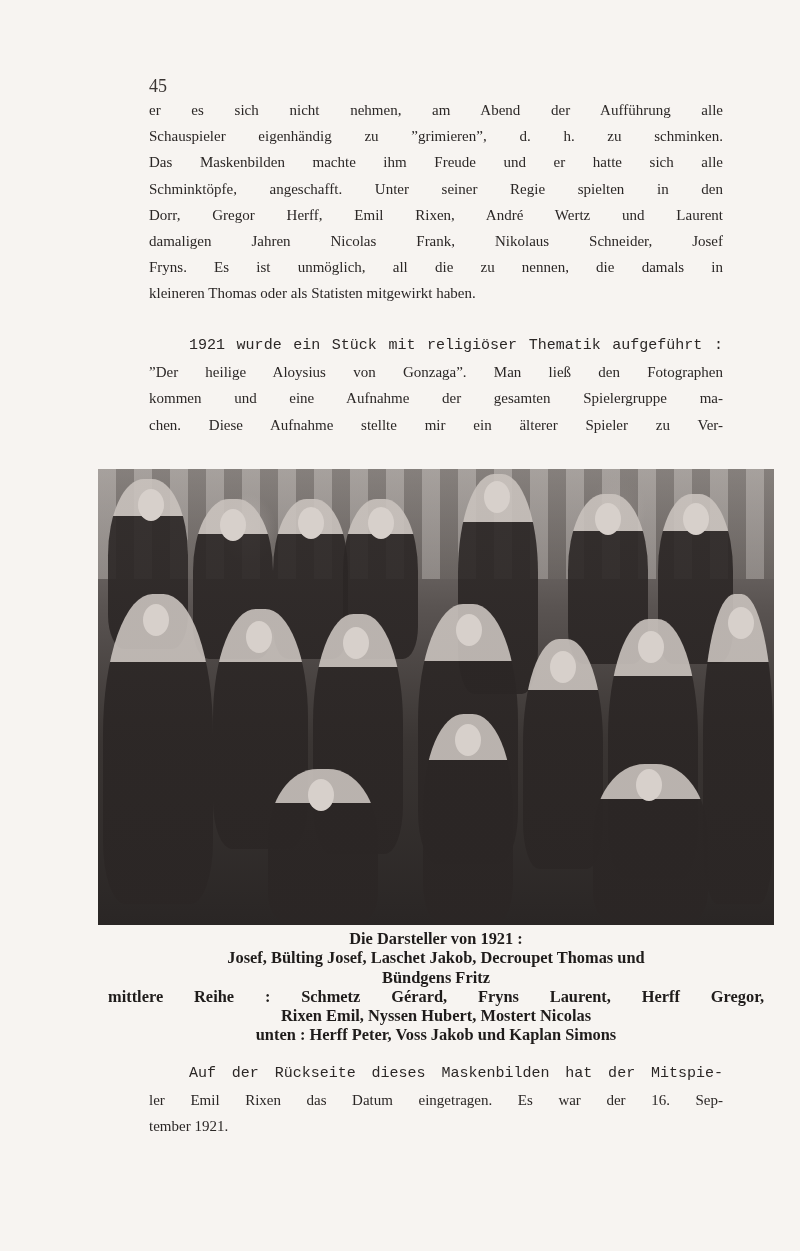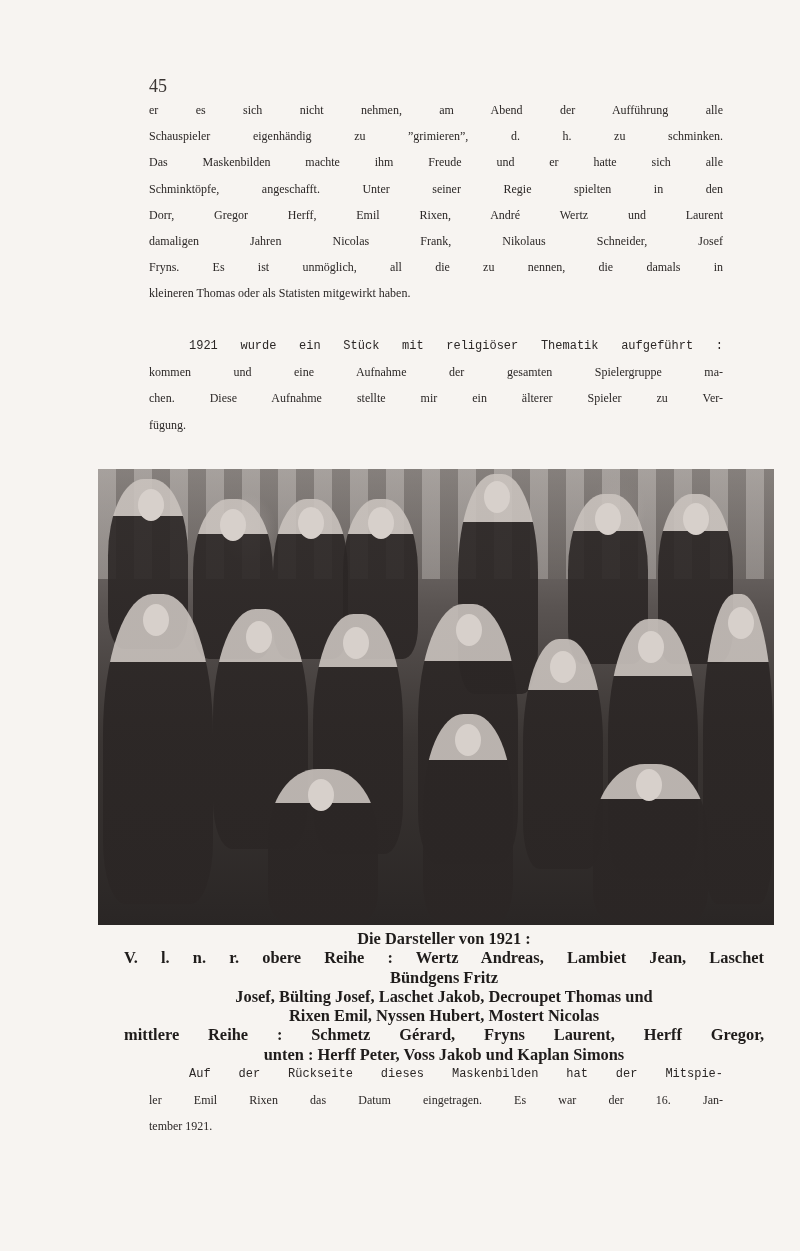--- a/index.html
+++ b/index.html
@@ -10,21 +10,21 @@
     overflow: hidden;
     font-family: "Liberation Serif", "DejaVu Serif", serif;
     color: #2b2726;
   }
   .page-number {
     position: absolute; left: 149px; top: 76px;
     font-size: 18px; color: #3a3533;
   }
   .para {
     position: absolute; left: 149px; width: 574px;
-    font-size: 12px; line-height: 26.2px;
+    font-size: 15px; line-height: 26.2px;
     text-align: justify;
     margin: 0;
   }
   .para .line { display: block; text-align: justify; text-align-last: justify; white-space: nowrap; }
   .para .line.last { text-align-last: left; }
   .para .line.indent { padding-left: 40px; font-family: Liberation Mono, monospace; }
   #p1 { top: 97px; }
   #p2 { top: 333px; }
   #p3 { top: 1061px; }
 
@@ -49,21 +49,21 @@
   .face {
     position: absolute; width: 26px; height: 32px; border-radius: 50%;
     background: #d7d0cb;
   }
   .caption {
     position: absolute; left: 100px; width: 672px; top: 929px;
     font-family: "Liberation Serif", "DejaVu Serif", serif;
     font-weight: bold; font-size: 16.4px; line-height: 19.3px;
     text-align: center; color: #1f1c1b;
   }
-  .caption .line { display: block; white-space: nowrap; margin-left: 16px; }
+  .caption .line { display: block; white-space: nowrap; }
   .caption .line.wide { text-align: justify; text-align-last: justify; padding: 0 48px; }
 </style>
 </head>
 <body>
 
 <div>
 
   <div class="page-number">45</div>
 
   <p class="para" id="p1">
@@ -72,23 +72,23 @@
     <span class="line">Das Maskenbilden machte ihm Freude und er hatte sich alle</span>
     <span class="line">Schminktöpfe, angeschafft. Unter seiner Regie spielten in den</span>
     <span class="line">Dorr, Gregor Herff, Emil Rixen, André Wertz und Laurent</span>
     <span class="line">damaligen Jahren Nicolas Frank, Nikolaus Schneider, Josef</span>
     <span class="line">Fryns. Es ist unmöglich, all die zu nennen, die damals in</span>
     <span class="line last">kleineren Thomas oder als Statisten mitgewirkt haben.</span>
   </p>
 
   <p class="para" id="p2">
     <span class="line indent">1921 wurde ein Stück mit religiöser Thematik aufgeführt :</span>
+    <span class="line">”Der heilige Aloysius von Gonzaga”. Man ließ den Fotographen</span>
     <span class="line">kommen und eine Aufnahme der gesamten Spielergruppe ma-</span>
     <span class="line">chen. Diese Aufnahme stellte mir ein älterer Spieler zu Ver-</span>
-    <span class="line last">fügung.</span>
   </p>
 
   <div class="photo" title="Black-and-white group photograph of the 1921 theatre cast in period costumes, three rows">
     <div class="curtain"></div>
 
     <div class="figure" style="left:10px;top:10px;width:80px;height:170px;"></div>
     <div class="figure" style="left:95px;top:30px;width:80px;height:160px;"></div>
     <div class="figure" style="left:175px;top:30px;width:75px;height:160px;"></div>
     <div class="figure" style="left:245px;top:30px;width:75px;height:160px;"></div>
     <div class="figure" style="left:360px;top:5px;width:80px;height:220px;"></div>
@@ -120,27 +120,26 @@
     <div class="figure" style="left:170px;top:300px;width:110px;height:156px;"></div>
     <div class="figure" style="left:325px;top:245px;width:90px;height:211px;"></div>
     <div class="figure" style="left:495px;top:295px;width:115px;height:161px;"></div>
     <div class="face" style="left:210px;top:310px;"></div>
     <div class="face" style="left:357px;top:255px;"></div>
     <div class="face" style="left:538px;top:300px;"></div>
   </div>
 
   <div class="caption">
     <span class="line">Die Darsteller von 1921 :</span>
-    <span class="line wide" style="padding:0 8px;">V. l. n. r. obere Reihe : Wertz Andreas, Lambiet Jean, Laschet</span>
+    <span class="line">Josef, Bülting Josef, Laschet Jakob, Decroupet Thomas und</span>
     <span class="line">Bündgens Fritz</span>
-    <span class="line">Josef, Bülting Josef, Laschet Jakob, Decroupet Thomas und</span>
+    <span class="line wide" style="padding:0 8px;">mittlere Reihe : Schmetz Gérard, Fryns Laurent, Herff Gregor,</span>
     <span class="line">Rixen Emil, Nyssen Hubert, Mostert Nicolas</span>
-    <span class="line wide" style="padding:0 8px;">mittlere Reihe : Schmetz Gérard, Fryns Laurent, Herff Gregor,</span>
     <span class="line">unten : Herff Peter, Voss Jakob und Kaplan Simons</span>
   </div>
 
   <p class="para" id="p3">
     <span class="line indent">Auf der Rückseite dieses Maskenbilden hat der Mitspie-</span>
-    <span class="line">ler Emil Rixen das Datum eingetragen. Es war der 16. Jan-</span>
+    <span class="line">ler Emil Rixen das Datum eingetragen. Es war der 16. Sep-</span>
     <span class="line last">tember 1921.</span>
   </p>
 
 </div>
 
 </body></html>

